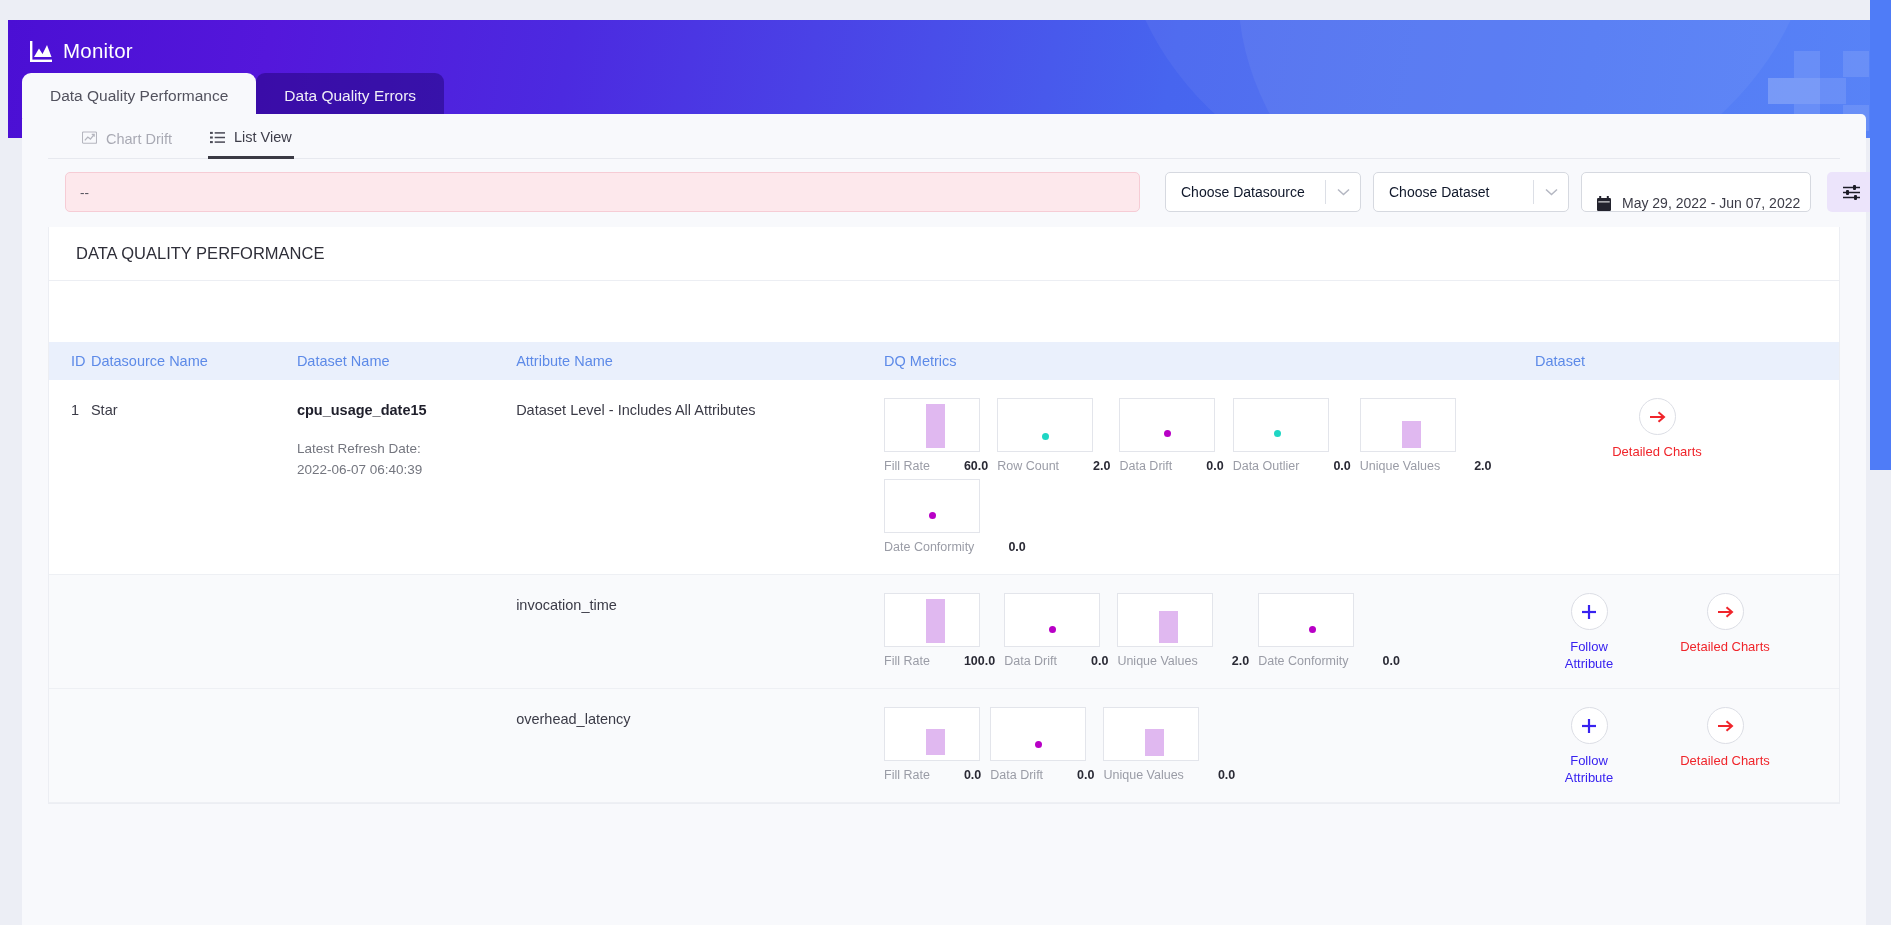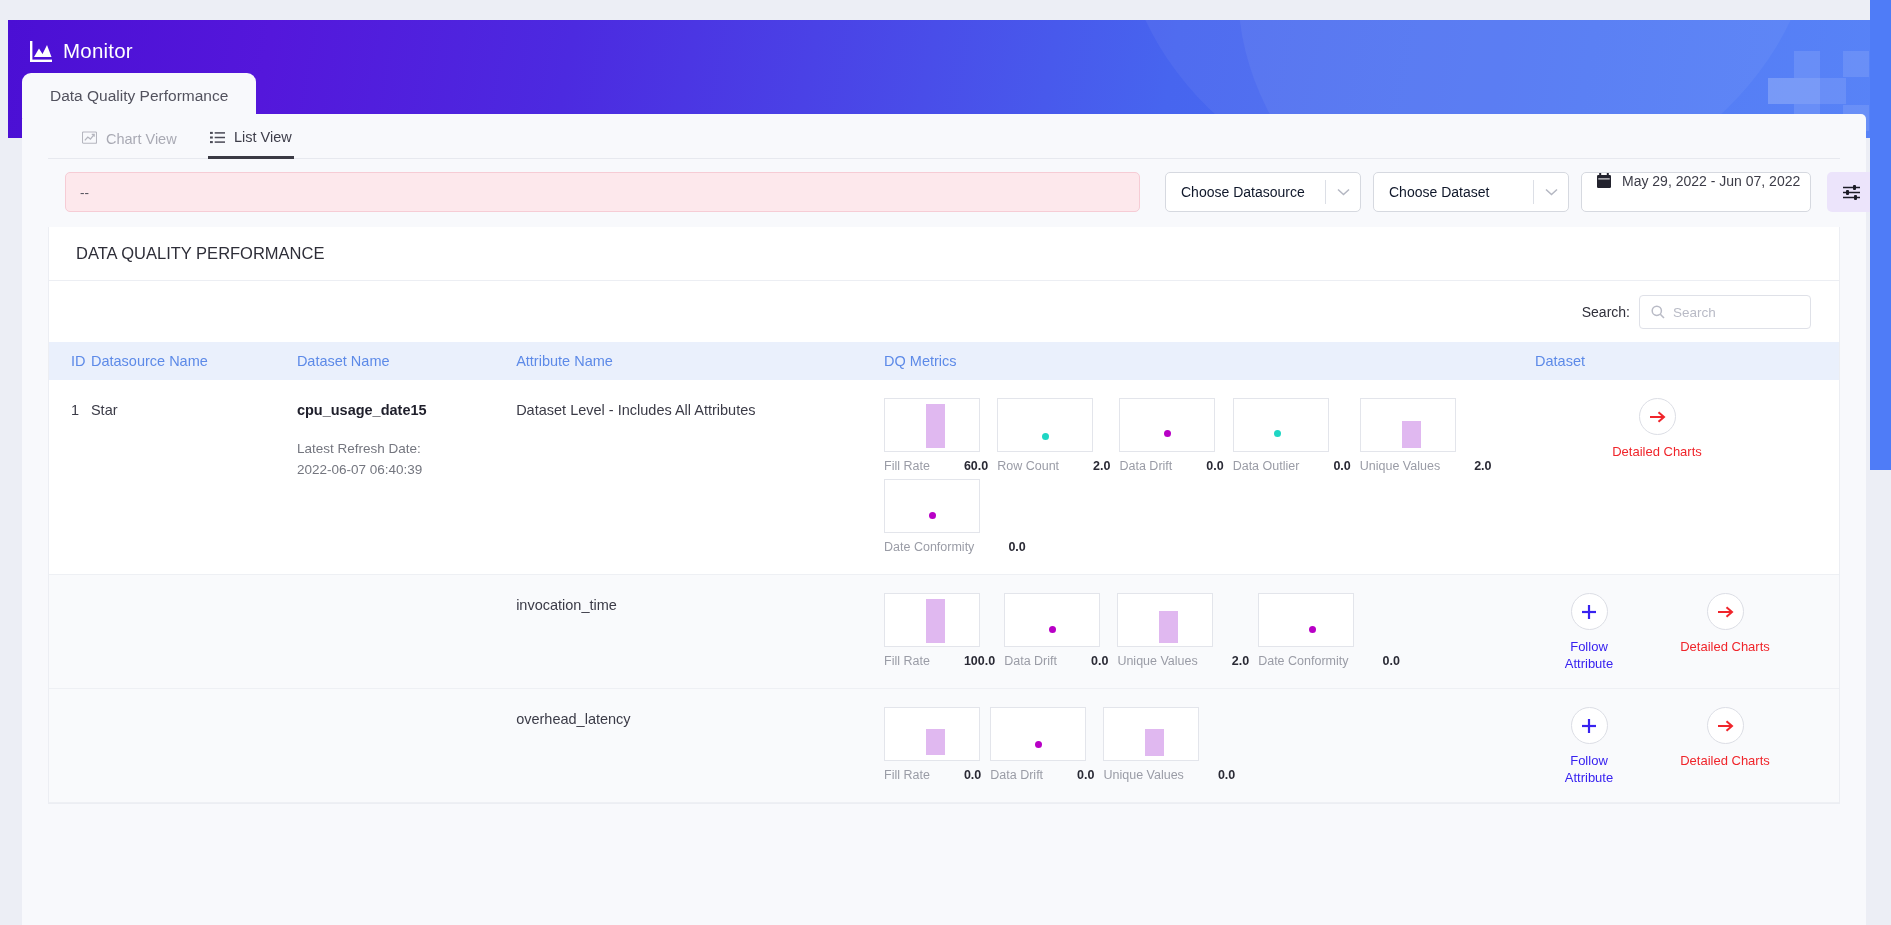--- a/index.html
+++ b/index.html
@@ -96,21 +96,21 @@
     display: flex; align-items: center;
   }
   .select-box .sv { padding-left: 15px; color: #0f172a; font-size: 14px; flex: 1; }
   .sel-div { width: 1px; height: 24px; background: #dcdfe6; }
   .caret { width: 34px; display: flex; align-items: center; justify-content: center; color: #b4b7c2; }
   .ds1 { left: 1117px; width: 196px; }
   .ds2 { left: 1325px; width: 196px; }
   .daterange {
     position: absolute; left: 1533px; top: 13px; width: 230px; height: 40px;
     background: #fff; border: 1px solid #d6d9e0; border-radius: 5px;
-    display: flex; align-items: flex-start; gap: 11px; padding-left: 15px;
+    display: flex; align-items: flex-end; gap: 11px; padding-left: 15px;
     font-size: 14px; color: #3c3c47;
   }
   .cal-ico { width: 14px; height: 15px; display: block; }
   .filter-btn {
     position: absolute; left: 1779px; top: 13px; width: 48px; height: 40px;
     background: #ece4fb; border-radius: 5px;
     display: flex; align-items: center; justify-content: center;
   }
 
   
@@ -218,32 +218,33 @@
       <rect x="0" y="0" width="2.4" height="21" fill="#fff"></rect>
       <rect x="0" y="18.6" width="22" height="2.4" fill="#fff"></rect>
       <path d="M4 16 L9 7.5 L12.5 13 L17 4 L21.5 16 Z" fill="#fff"></path>
     </svg>
     <div class="brand-title">Monitor</div>
   </div>
 </div>
 
 <div class="top-tabs">
   <div class="top-tab active">Data Quality Performance</div>
+  <div class="top-tab inactive">Data Quality Errors</div>
 </div>
 
 <div class="panel">
 
   <div class="view-row">
     <div class="view-tab chart">
       <svg class="vt-ico" viewBox="0 0 16 16">
         <rect x="0.5" y="1" width="15" height="12" rx="1" fill="none" stroke="#b5b6bf" stroke-width="1.2"></rect>
         <polyline points="3,10 6.2,6.5 9,8.6 13,3.6" fill="none" stroke="#b5b6bf" stroke-width="1.4"></polyline>
         <polyline points="10.4,3.6 13,3.6 13,6" fill="none" stroke="#b5b6bf" stroke-width="1.2"></polyline>
       </svg>
-      <span>Chart View</span>
+      <span>Chart Drift</span>
     </div>
     <div class="view-tab list">
       <svg class="vt-ico" viewBox="0 0 16 16">
         <g fill="#4a4a55">
           <rect x="0" y="2" width="3" height="2.2"></rect>
             <rect x="5" y="2.3" width="11" height="1.6"></rect>
           <rect x="0" y="6.9" width="3" height="2.2"></rect>
             <rect x="5" y="7.2" width="11" height="1.6"></rect>
           <rect x="0" y="11.8" width="3" height="2.2"></rect>
             <rect x="5" y="12.1" width="11" height="1.6"></rect>
@@ -299,30 +300,20 @@
           <rect x="12" y="11" width="3" height="5" rx="1"></rect>
         </g>
       </svg>
     </div>
   </div>
 
   <div class="card">
     <div class="card-title">DATA QUALITY PERFORMANCE</div>
 
     <div class="ctrl-row">
-      <div class="ctrl-right">
-        <span class="lbl-dk">Search:</span>
-        <div class="search-wrap">
-          <svg width="14" height="14" viewBox="0 0 14 14">
-            <circle cx="5.8" cy="5.8" r="4.6" fill="none" stroke="#b9bbc6" stroke-width="1.5"></circle>
-            <line x1="9.3" y1="9.3" x2="13" y2="13" stroke="#b9bbc6" stroke-width="1.6"></line>
-          </svg>
-          <input type="text" placeholder="Search" style="">
-        </div>
-      </div>
     </div>
 
     <table>
       <thead>
         <tr>
           <th class="c-id">ID</th>
           <th class="c-ds">Datasource Name</th>
           <th class="c-dn">Dataset Name</th>
           <th class="c-an">Attribute Name</th>
           <th class="c-dq">DQ Metrics</th>

